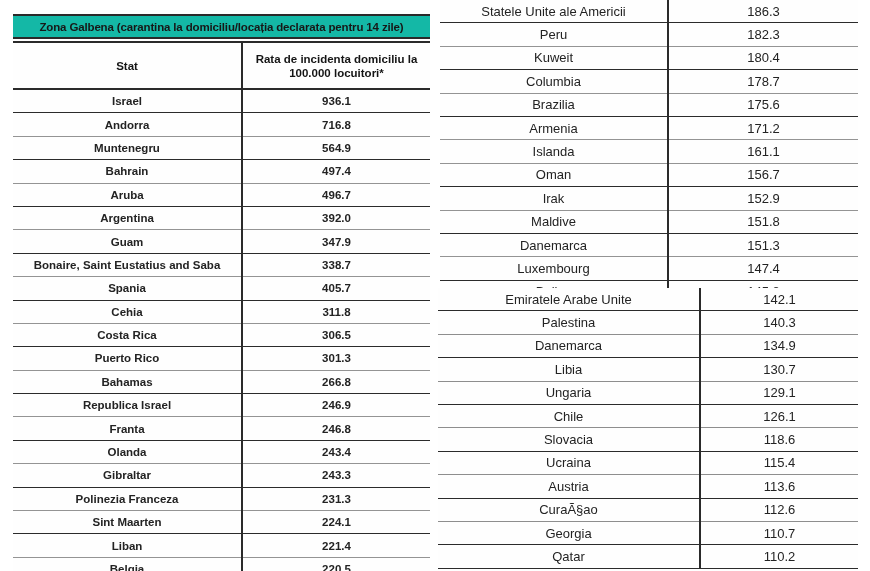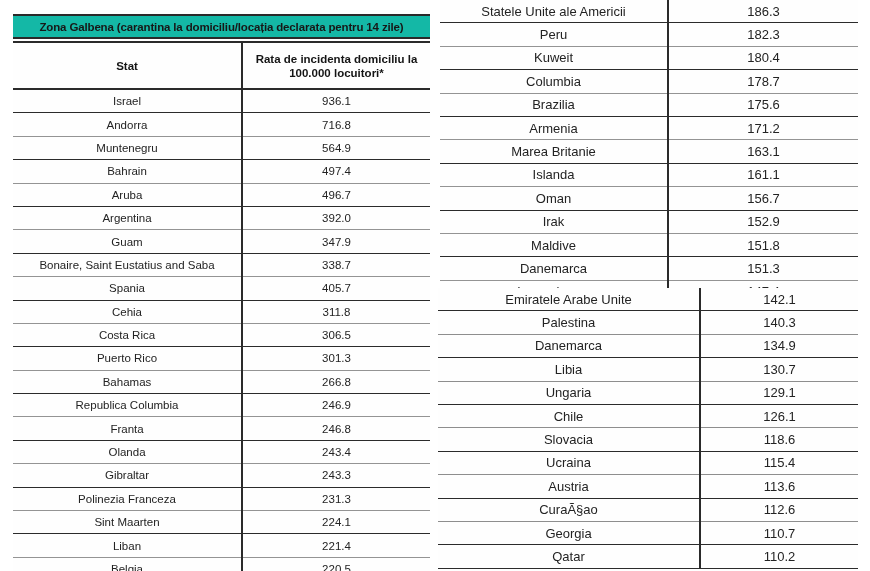--- a/index.html
+++ b/index.html
@@ -77,20 +77,21 @@
     border-top: 2px solid #2a2a2a;
     border-bottom: 2px solid #2a2a2a;
     padding: 0 6px;
   }
   #left-table th.hdr.state-hdr { border-right: 2px solid #2a2a2a; }
 
   #left-table tbody td {
     height: 22.4px;
     font-size: 11.5px;
     color: #232323;
+    font-weight: bold;
   }
   #left-table tbody td.state { border-right: 2px solid #2a2a2a; }
 
   
   #left-table tbody tr.dk td { border-bottom: 1.6px solid #2b2b2b; }
   #left-table tbody tr.lt td { border-bottom: 1.2px solid #949494; }
   #left-table tbody tr:last-child td { border-bottom: none; }
 
   
   #right-top-table {
@@ -199,21 +200,21 @@
         </tr>
         <tr class="lt">
           <td class="state">Puerto Rico</td>
           <td class="rate">301.3</td>
         </tr>
         <tr class="dk">
           <td class="state">Bahamas</td>
           <td class="rate">266.8</td>
         </tr>
         <tr class="lt">
-          <td class="state">Republica Columbia</td>
+          <td class="state">Republica Israel</td>
           <td class="rate">246.9</td>
         </tr>
         <tr class="dk">
           <td class="state">Franta</td>
           <td class="rate">246.8</td>
         </tr>
         <tr class="lt">
           <td class="state">Olanda</td>
           <td class="rate">243.4</td>
         </tr>
@@ -265,24 +266,20 @@
           <td class="rate">178.7</td>
         </tr>
         <tr class="dk">
           <td class="state">Brazilia</td>
           <td class="rate">175.6</td>
         </tr>
         <tr class="lt">
           <td class="state">Armenia</td>
           <td class="rate">171.2</td>
         </tr>
-        <tr class="dk">
-          <td class="state">Marea Britanie</td>
-          <td class="rate">163.1</td>
-        </tr>
         <tr class="lt">
           <td class="state">Islanda</td>
           <td class="rate">161.1</td>
         </tr>
         <tr class="dk">
           <td class="state">Oman</td>
           <td class="rate">156.7</td>
         </tr>
         <tr class="lt">
           <td class="state">Irak</td>

